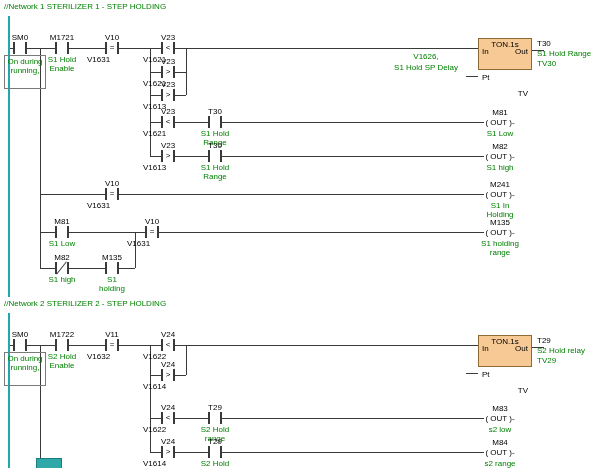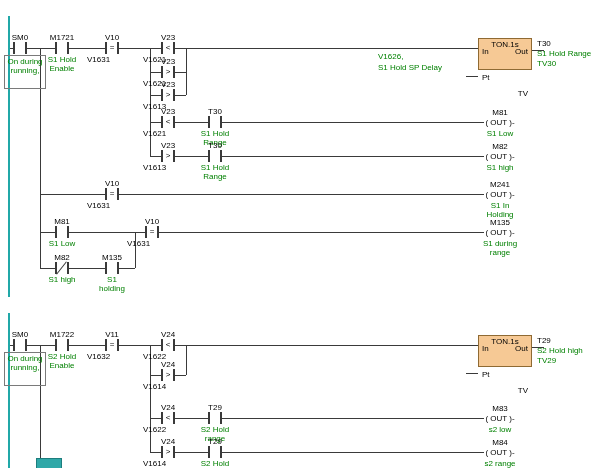--- a/index.html
+++ b/index.html
@@ -34,32 +34,33 @@
   .k-desc div { height:9px; }
 
   .tbox { position:absolute; width:54px; height:32px; background:var(--timer_fill,#f6c995);
           border:1px solid var(--timer_border,#8f6a33); }
   .t-title { position:absolute; top:1px; left:0; right:0; text-align:center; }
   .t-in  { position:absolute; top:8px;  left:3px; }
   .t-out { position:absolute; top:8px;  right:3px; }
   .t-pt  { position:absolute; top:34px; left:3px;text-align:right; }
   .t-tv  { position:absolute; top:50px; right:3px; }
   .t-right { position:absolute; width:62px; line-height:10px; white-space:nowrap; }
-  .t-ptlbl { position:absolute; width:96px; text-align:left; color:var(--comment_green,#008000); line-height:11px; white-space:nowrap; }
+  .t-ptlbl { position:absolute; width:96px; text-align:center; color:var(--comment_green,#008000); line-height:11px; white-space:nowrap; }
 
   .dbox { position:absolute; width:42px; height:34px; border:1px solid #7a7a7a;
           color:var(--comment_green,#008000); text-align:center; padding-top:1px; }
   .dbox div { height:9px; white-space:nowrap; }
   .partial { position:absolute; background:var(--partial_teal,#2fa8a8); border:1px solid #1d7d7d; }
 </style>
 </head>
 <body>
 
 <div id="canvas">
 
+  <div class="hdr" style="left:4px;top:2px">//Network 1  STERILIZER 1 - STEP HOLDING</div>
   <div class="mbar" style="left:8px;top:16px;height:281px"></div>
 
   <div class="wh" style="left:10px;top:48px;width:468px"></div>
   <div class="wh" style="left:150px;top:72px;width:36px"></div>
   <div class="wh" style="left:150px;top:95px;width:36px"></div>
   <div class="wv" style="left:186px;top:48px;height:47px"></div>
   <div class="wv" style="left:150px;top:48px;height:108px"></div>
   <div class="wv" style="left:40px;top:48px;height:220px"></div>
   <div class="wh" style="left:150px;top:122px;width:342px"></div>
   <div class="wh" style="left:150px;top:156px;width:342px"></div>
@@ -226,21 +227,21 @@
     <div class="c-sym">
         <span class="bars"></span>
         <span class="c-op">=</span>
       </div>
     <div class="c-bot">V1631</div>
   </div>
   <div class="coil" style="left:470px;top:218px">
     <div class="k-name">M135</div>
     <div class="k-sym"><span>( OUT )-</span></div>
     <div class="k-desc">
-      <div>S1 during</div>
+      <div>S1 holding</div>
       <div>range</div>
     </div>
   </div>
 
   <div class="contact" style="left:45px;top:253px">
     <div class="c-name">M82</div>
     <div class="c-sym">
         <span class="bars"></span>
         <span class="c-slash"></span>
       </div>
@@ -252,20 +253,21 @@
     <div class="c-name">M135</div>
     <div class="c-sym">
         <span class="bars"></span>
       </div>
     <div class="c-desc">
       <div>S1</div>
       <div>holding</div>
     </div>
   </div>
 
+  <div class="hdr" style="left:4px;top:299px">//Network 2  STERILIZER 2 - STEP HOLDING</div>
   <div class="mbar" style="left:8px;top:313px;height:155px"></div>
 
   <div class="wh" style="left:10px;top:345px;width:468px"></div>
   <div class="wh" style="left:150px;top:375px;width:36px"></div>
   <div class="wv" style="left:186px;top:345px;height:30px"></div>
   <div class="wv" style="left:150px;top:345px;height:107px"></div>
   <div class="wv" style="left:40px;top:345px;height:113px"></div>
   <div class="wh" style="left:150px;top:418px;width:342px"></div>
   <div class="wh" style="left:150px;top:452px;width:342px"></div>
   <div class="wh" style="left:532px;top:347px;width:12px"></div>
@@ -321,21 +323,21 @@
 
   <div class="tbox" style="left:478px;top:335px">
     <div class="t-title">TON.1s</div>
     <span class="t-in">In</span>
     <span class="t-out">Out</span>
     <span class="t-pt">Pt</span>
     <span class="t-tv">TV</span>
   </div>
   <div class="t-right" style="left:537px;top:336px">
     <div>T29</div>
-    <div class="green">S2 Hold high</div>
+    <div class="green">S2 Hold relay</div>
     <div class="green">TV29</div>
   </div>
 
   <div class="contact" style="left:151px;top:403px">
     <div class="c-name">V24</div>
     <div class="c-sym">
         <span class="bars"></span>
         <span class="c-op">&lt;</span>
       </div>
     <div class="c-bot">V1622</div>

